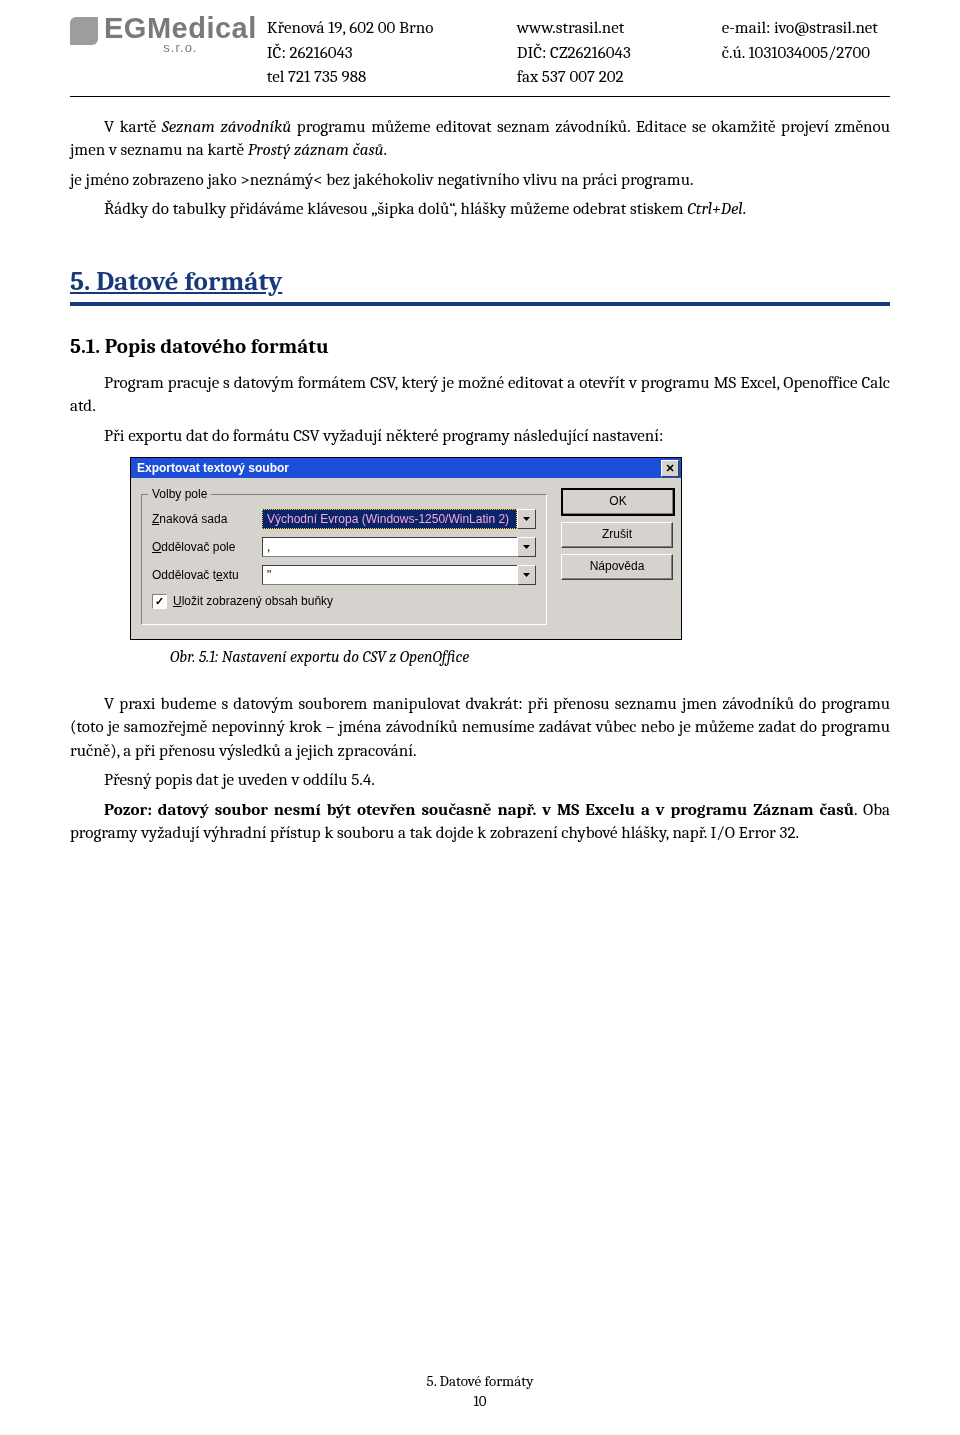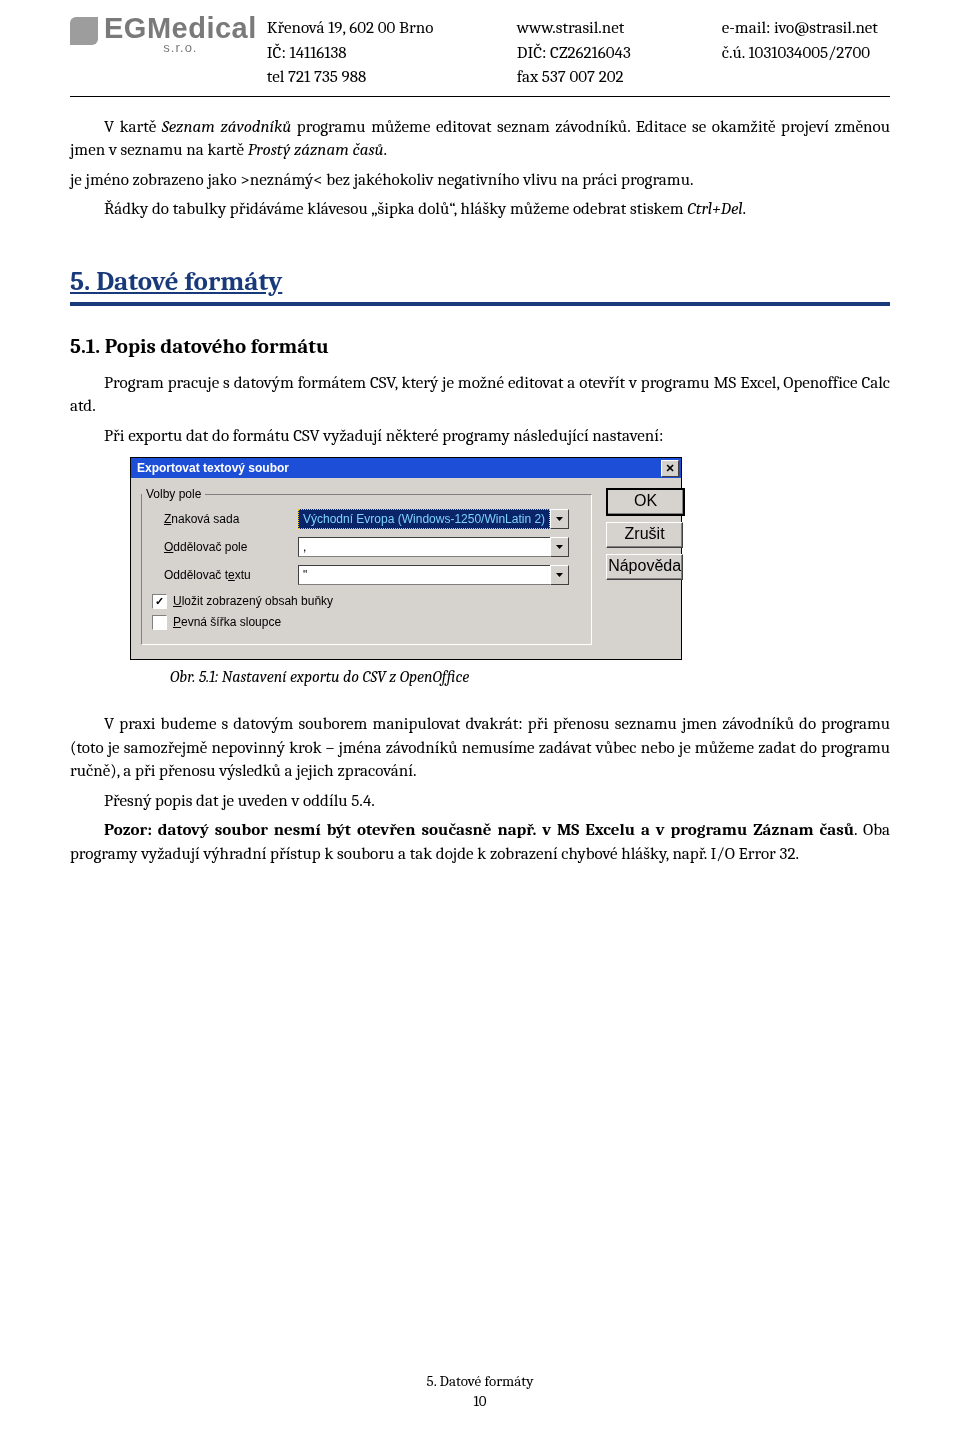--- a/index.html
+++ b/index.html
@@ -27,53 +27,53 @@
   h2.sec{font-size:27px;color:#193a7a;font-weight:700;margin:42px 0 2px 0;padding-bottom:2px;border-bottom:4px solid #193a7a;text-decoration:underline;}
   h3.sub{font-size:21px;font-weight:700;margin:26px 0 10px 0;}
   
   .dialog{width:550px;margin:10px 0 6px 60px;border:1px solid #000;background:#d6d3ce;font-family:Tahoma,Verdana,sans-serif;font-size:12px;position:relative;}
   .dlg-titlebar{background:#1d4ed8;color:#fff;display:flex;align-items:center;justify-content:space-between;height:20px;padding:0 2px 0 6px;font-weight:700;}
   .dlg-close{width:16px;height:15px;background:#d6d3ce;border:1px solid #fff;border-right-color:#404040;border-bottom-color:#404040;display:flex;align-items:center;justify-content:center;color:#000;font-weight:700;font-size:11px;line-height:1;}
   .dlg-body{display:flex;padding:10px 10px 14px 10px;}
   .dlg-left{flex:1;}
   .dlg-right{width:110px;margin-left:14px;}
   .grpbox{border:1px solid #808080;border-right-color:#fff;border-bottom-color:#fff;padding:6px 10px 10px 10px;position:relative;margin-top:6px;}
-  .grpbox .legend{position:absolute;top:-9px;left:0;background:#d6d3ce;padding:0 4px;font-size:12px;}
-  .row{display:flex;align-items:center;margin:8px 12px;gap:24px;}
+  .grpbox .legend{position:absolute;top:-9px;left:6px;background:#d6d3ce;padding:0 4px;font-size:12px;}
+  .row{display:flex;align-items:center;margin:8px 0;}
   .row label{width:110px;}
   .row label u{text-decoration:underline;}
   .combo{flex:1;display:flex;height:20px;}
   .combo .inp{flex:1;background:#fff;border:1px solid #808080;border-right:none;border-top-color:#404040;border-left-color:#404040;padding:1px 4px;overflow:hidden;white-space:nowrap;}
-  .combo .inp.sel{background:#0a246a;color:#7dd3fc;border:1px dotted #ffcc00;}
+  .combo .inp.sel{background:#0a246a;color:#f9a8d4;border:1px dotted #ffcc00;}
   .combo .btn{width:17px;background:#d6d3ce;border:1px solid #fff;border-right-color:#404040;border-bottom-color:#404040;display:flex;align-items:center;justify-content:center;}
   .combo .btn svg{display:block;}
   .chk{display:flex;align-items:center;margin:4px 0;}
   .chk .box{width:13px;height:13px;background:#fff;border:1px solid #808080;border-right-color:#fff;border-bottom-color:#fff;margin-right:6px;display:flex;align-items:center;justify-content:center;font-size:11px;font-weight:700;}
-  .winbtn{display:block;width:100%;height:24px;background:#d6d3ce;border:1px solid #fff;border-right-color:#404040;border-bottom-color:#404040;box-shadow:inset -1px -1px 0 #808080;margin-bottom:6px;font-family:Tahoma,sans-serif;font-size:16px;text-align:center;line-height:22px;}
+  .winbtn{display:block;width:100%;height:24px;background:#d6d3ce;border:1px solid #fff;border-right-color:#404040;border-bottom-color:#404040;box-shadow:inset -1px -1px 0 #808080;margin-bottom:6px;font-family:Tahoma,sans-serif;font-size:12px;text-align:center;line-height:22px;}
   .winbtn.def{border:2px solid #000;}
   .caption{font-style:italic;font-size:16px;margin:4px 0 24px 100px;}
   
   .footer{position:absolute;bottom:24px;left:0;width:100%;text-align:center;font-size:15px;line-height:1.3;}
 </style>
 </head>
 <body>
 
 <div class="page">
   <div class="hdr">
     <div class="logo-wrap">
       <div class="logo-sq"></div>
       <div class="logo-text">
         <div class="logo-main">EGMedical</div>
         <div class="logo-sub">s.r.o.</div>
       </div>
     </div>
     <div class="hdr-cols">
       <div class="hdr-col c1">
         <div>Křenová 19, 602 00 Brno</div>
-        <div>IČ: 14116138</div>
+        <div>IČ: 26216043</div>
         <div>tel 721 735 988</div>
       </div>
       <div class="hdr-col c2">
         <div>www.strasil.net</div>
         <div>DIČ: CZ26216043</div>
         <div>fax 537 007 202</div>
       </div>
       <div class="hdr-col c3">
         <div>e-mail: ivo@strasil.net</div>
         <div>č.ú. 1031034005/2700</div>
@@ -136,24 +136,20 @@
                     <svg width="7" height="4">
                       <polygon points="0,0 7,0 3.5,4" fill="#000"></polygon>
                     </svg>
                   </div>
               </div>
             </div>
             <div class="chk">
               <span class="box">✓</span>
               <span><u>U</u><span>ložit zobrazený obsah buňky</span></span>
             </div>
-            <div class="chk">
-              <span class="box"></span>
-              <span><u>P</u><span>evná šířka sloupce</span></span>
-            </div>
           </div>
         </div>
         <div class="dlg-right">
           <div class="winbtn def">OK</div>
           <div class="winbtn">Zrušit</div>
           <div class="winbtn">Nápověda</div>
         </div>
       </div>
     </div>
 

